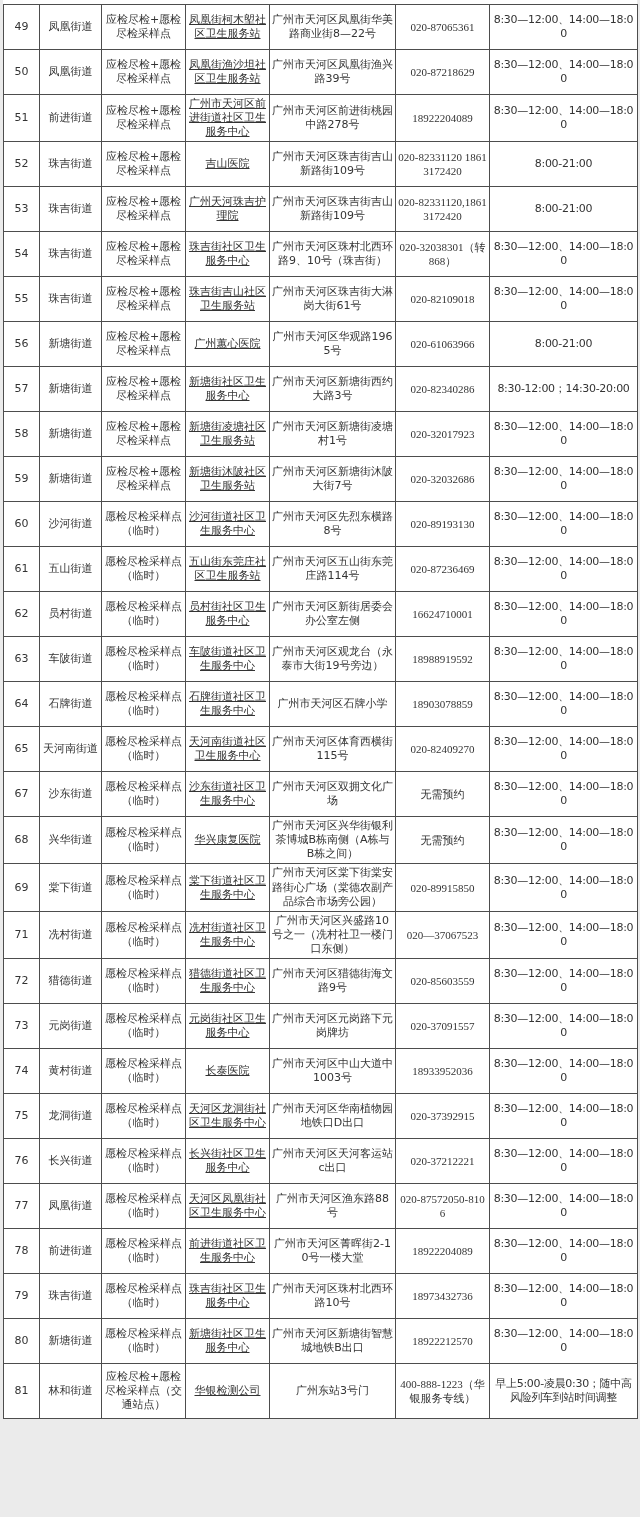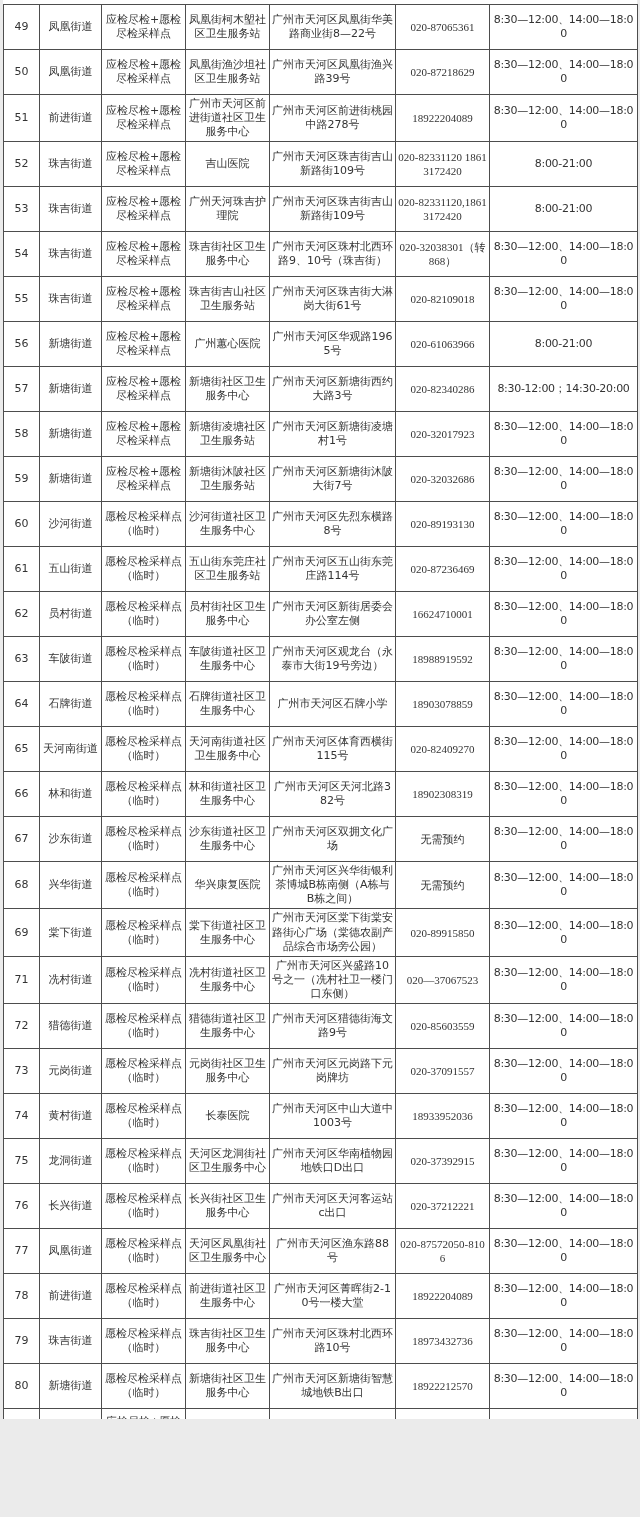--- a/index.html
+++ b/index.html
@@ -43,21 +43,21 @@
     vertical-align: middle;
     font-size: 11px;
     line-height: 1.28;
     padding: 2px;
     height: 40px;
     word-break: break-all;
   }
   td.c-no      { font-size: 11px; }
   td.c-street  { padding: 2px 1px; }
   td.c-type    { padding: 2px 12px; }
-  td.c-site    { padding: 2px 5px; }
+  td.c-site    { padding: 2px 5px; text-decoration: underline; }
   td.c-address { padding: 2px 4px; }
   td.c-phone   { padding: 2px 2px; font-family: Liberation Serif, serif; }
   td.c-hours   { font-size: 10.5px; letter-spacing: -0.3px; padding: 2px 1px; margin-left: 48px; }
   tr.row-81 td { padding-top: 6px; padding-bottom: 6px; }
   tr.row-82 td { padding-top: 12px; padding-bottom: 12px; }
 </style>
 </head>
 <body>
 
 <div class="page">
@@ -219,29 +219,20 @@
           </tr>
           <tr class="row-65">
             <td class="c-no">65</td>
             <td class="c-street">天河南街道</td>
             <td class="c-type">愿检尽检采样点（临时）</td>
             <td class="c-site">天河南街道社区卫生服务中心</td>
             <td class="c-address">广州市天河区体育西横街115号</td>
             <td class="c-phone">020-82409270</td>
             <td class="c-hours">8:30—12:00、14:00—18:00</td>
           </tr>
-          <tr class="row-66">
-            <td class="c-no">66</td>
-            <td class="c-street">林和街道</td>
-            <td class="c-type">愿检尽检采样点（临时）</td>
-            <td class="c-site">林和街道社区卫生服务中心</td>
-            <td class="c-address">广州市天河区天河北路382号</td>
-            <td class="c-phone">18902308319</td>
-            <td class="c-hours">8:30—12:00、14:00—18:00</td>
-          </tr>
           <tr class="row-67">
             <td class="c-no">67</td>
             <td class="c-street">沙东街道</td>
             <td class="c-type">愿检尽检采样点（临时）</td>
             <td class="c-site">沙东街道社区卫生服务中心</td>
             <td class="c-address">广州市天河区双拥文化广场</td>
             <td class="c-phone">无需预约</td>
             <td class="c-hours">8:30—12:00、14:00—18:00</td>
           </tr>
           <tr class="row-68">

